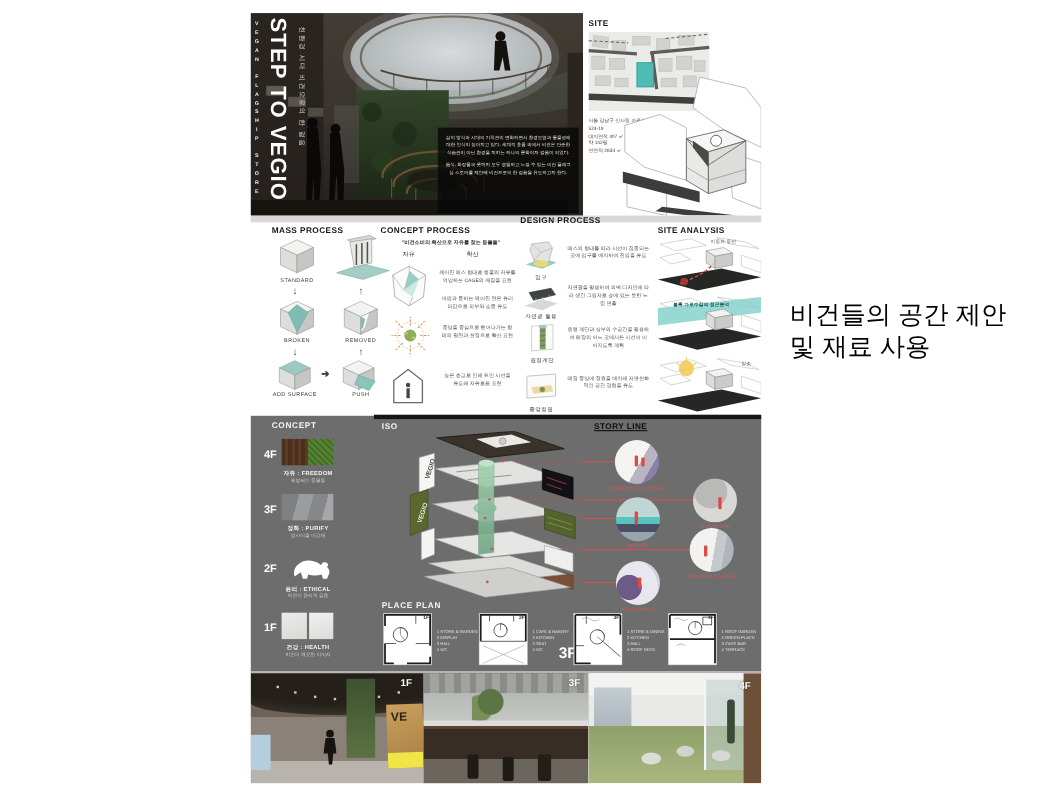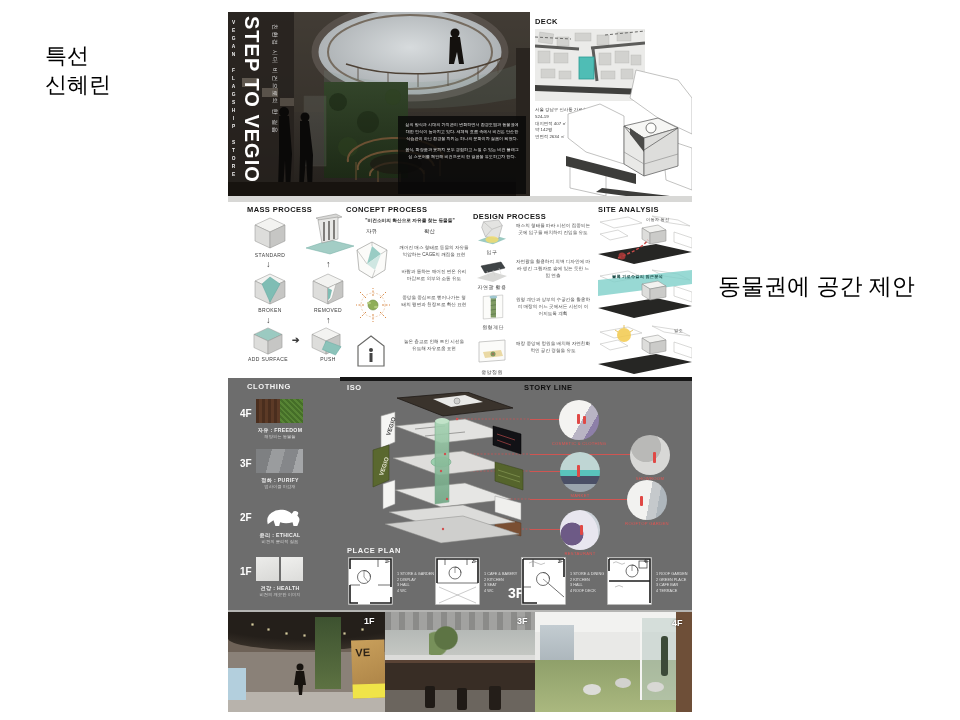--- a/index.html
+++ b/index.html
@@ -24,27 +24,24 @@
   .legend{position:absolute;width:40px;font-size:3.8px;line-height:1.5;color:#e3e3e3;}
   .rlabel{position:absolute;font-weight:bold;color:#fff;font-size:9px;text-shadow:0 0 2px rgba(0,0,0,.55);}
   .sa-cap{position:absolute;font-size:4.2px;color:#444;letter-spacing:.2px;}
   .vtxt{writing-mode:vertical-rl;}
 </style>
 </head>
 <body>
 
 <div id="canvas">
 
-  <div class="abs" style="left:45px;top:42px;font-size:22px;line-height:1.3;color:#000;">
-    <div>특선</div>
-    <div>신혜린</div>
-  </div>
 
   <div class="abs" style="left:718px;top:272px;font-size:23px;line-height:1.28;color:#000;">
-    <div>동물권에 공간 제안</div>
+    <div>비건들의 공간 제안</div>
+    <div>및 재료 사용</div>
   </div>
 
   <div class="abs" style="left:228px;top:12px;width:302px;height:184px;overflow:hidden;background:#2b2622;">
     <svg class="abs" style="left:0;top:0;" width="302" height="184" viewBox="0 0 302 184">
       <defs>
         <linearGradient id="g1" x1="0" y1="0" x2="0" y2="1">
             <stop offset="0" stop-color="#4c463f"></stop>
             <stop offset="1" stop-color="#231f1b"></stop>
           </linearGradient>
         <radialGradient id="sky" cx="0.5" cy="0.45" r="0.6">
@@ -109,21 +106,21 @@
     <div class="abs vtxt" style="left:12px;top:4px;height:180px;font-size:20px;font-weight:bold;color:#ffffff;letter-spacing:1px;">STEP TO VEGIO</div>
     <div class="abs vtxt" style="left:42px;top:12px;height:140px;font-size:6px;color:#dddddd;letter-spacing:1.5px;text-orientation:sideways;">친환경 시대 비건으로의 한 걸음</div>
 
     <div class="abs" style="left:170px;top:104px;width:128px;height:78px;background:rgba(8,8,8,0.8);padding:6px 7px;box-sizing:border-box;">
       <div style="font-size:4.1px;line-height:1.65;color:#e8e8e8;text-align:center;">삶의 방식과 시대의 가치관이 변화하면서 환경오염과 동물권에 대한 인식이 높아지고 있다. 세계적 흐름 속에서 비건은 단순한 식습관이 아닌 환경을 지키는 하나의 문화이자 걸음이 되었다.</div>
       <div style="font-size:4.1px;line-height:1.65;color:#e8e8e8;text-align:center;margin-top:5px;">음식, 화장품과 옷까지 모두 경험하고 느낄 수 있는 비건 플래그십 스토어를 제안해 비건으로의 한 걸음을 유도하고자 한다.</div>
     </div>
   </div>
 
   <div class="abs" style="left:530px;top:12px;width:162px;height:184px;background:#fff;">
-    <div class="abs hd" style="left:5px;top:5px;">DECK</div>
+    <div class="abs hd" style="left:5px;top:5px;">SITE</div>
     <svg class="abs" style="left:5px;top:17px;" width="110" height="72" viewBox="0 0 110 72">
       <rect width="110" height="72" fill="#ebebe9"></rect>
       <g fill="#d2d2cf" stroke="#b5b5b2" stroke-width="0.4">
         <rect x="4" y="4" width="14" height="10" transform="rotate(8 11 9)"></rect>
           <rect x="22" y="8" width="12" height="9"></rect>
           <rect x="40" y="4" width="16" height="8"></rect>
           <rect x="62" y="6" width="12" height="10"></rect>
           <rect x="82" y="3" width="14" height="9"></rect>
         <rect x="3" y="22" width="12" height="12"></rect>
           <rect x="19" y="24" width="14" height="10"></rect>
@@ -275,21 +272,21 @@
   </svg>
   <div class="abs tiny" style="left:400px;top:294px;width:68px;">중앙을 중심으로 뻗어나가는 형태의 평면과 천장으로 확산 표현</div>
 
   <svg class="abs" style="left:356px;top:334px;" width="30" height="34" viewBox="0 0 30 34">
     <polygon points="15,2 28,12 28,32 2,32 2,12" fill="none" stroke="#6a6a68" stroke-width="1.2"></polygon>
     <circle cx="15" cy="16" r="2" fill="#444"></circle>
       <rect x="13.5" y="19" width="3" height="9" fill="#444"></rect>
   </svg>
   <div class="abs tiny" style="left:402px;top:338px;width:64px;">높은 층고로 인해 트인 시선을 유도해 자유로움 표현</div>
 
-  <div class="abs hd" style="left:473px;top:212px;">DESIGN PROCESS</div>
+  <div class="abs hd" style="left:473px;top:196px;">DESIGN PROCESS</div>
 
   <svg class="abs" style="left:475px;top:218px;" width="34" height="30" viewBox="0 0 34 32">
     <polygon points="2,24 18,18 32,22 18,28" fill="#9ccac2"></polygon>
     <polygon points="8,4 24,2 28,8 24,22 10,20 6,10" fill="#e3e3e1" stroke="#979795" stroke-width="0.5"></polygon>
     <path d="M8,4 L17,12 L28,8 M17,12 L10,20" stroke="#a8a8a6" stroke-width="0.5" fill="none"></path>
     <ellipse cx="17" cy="23" rx="7" ry="3.5" fill="#f2dd6e" opacity="0.85"></ellipse>
   </svg>
   <div class="abs lbl" style="left:471px;top:249px;width:42px;">입구</div>
   <div class="abs tiny" style="left:516px;top:222px;width:74px;">매스의 형태를 따라 시선이 집중되는 곳에 입구를 배치하여 진입을 유도</div>
 
@@ -376,21 +373,21 @@
       </g>
     <polygon points="44,14 60,11 68,16 52,19" fill="#f2f2f0" stroke="#8a8a88" stroke-width="0.5"></polygon>
     <polygon points="44,14 52,19 52,30 44,25" fill="#dddddb" stroke="#8a8a88" stroke-width="0.5"></polygon>
     <polygon points="68,16 52,19 52,30 68,27" fill="#cbcbc9" stroke="#8a8a88" stroke-width="0.5"></polygon>
   </svg>
   <div class="sa-cap" style="left:674px;top:328px;">일조</div>
 
   <div class="abs" style="left:228px;top:378px;width:464px;height:234px;background:#6d6d6d;"></div>
   <div class="abs" style="left:340px;top:377px;width:352px;height:4px;background:#161616;"></div>
 
-  <div class="abs hd-w" style="left:247px;top:382px;">CLOTHING</div>
+  <div class="abs hd-w" style="left:247px;top:382px;">CONCEPT</div>
 
   <div class="abs mat-num" style="left:240px;top:408px;">4F</div>
   <div class="abs" style="left:256px;top:399px;width:47px;height:24px;display:flex;">
     <div style="width:50%;height:100%;background:repeating-linear-gradient(90deg,#4a2e1e 0 3px,#5c3a26 3px 6px);"></div>
     <div style="width:50%;height:100%;background:repeating-linear-gradient(45deg,#456e28 0 2px,#578434 2px 4px);"></div>
   </div>
   <div class="abs mat-title" style="left:242px;top:427px;">자유 : FREEDOM</div>
   <div class="abs mat-sub" style="left:242px;top:434px;">해방되는 동물들</div>
 
   <div class="abs mat-num" style="left:240px;top:458px;">3F</div>
@@ -469,21 +466,21 @@
         <circle cx="98" cy="137" r="1.2"></circle>
       </g>
   </svg>
 
   <div class="red-line" style="left:530px;top:419px;width:29px;"></div>
   <div class="red-line" style="left:530px;top:454px;width:100px;"></div>
   <div class="red-line" style="left:530px;top:471px;width:30px;"></div>
   <div class="red-line" style="left:530px;top:499px;width:97px;"></div>
   <div class="red-line" style="left:530px;top:529px;width:30px;"></div>
 
-  <div class="abs hd" style="left:524px;top:383px;color:#0f0f0f;">STORY LINE</div>
+  <div class="abs hd" style="left:540px;top:383px;color:#0f0f0f;text-decoration:underline;">STORY LINE</div>
 
   <div class="circle" style="left:559px;top:400px;background:linear-gradient(120deg,#f4f3f1 55%,#b9b4c4 55% 75%,#8d7fa8 75%);">
     <div class="figmark" style="left:18px;top:14px;"></div>
       <div class="figmark" style="left:24px;top:16px;height:8px;"></div>
   </div>
   <div class="cap-red" style="left:547px;top:441px;">COSMETIC &amp; CLOTHING</div>
 
   <div class="circle" style="left:560px;top:452px;background:linear-gradient(180deg,#bfd6d4 45%,#59c3bd 45% 60%,#4a4f66 60% 80%,#9aa4ad 80%);">
     <div class="figmark" style="left:17px;top:13px;height:12px;"></div>
   </div>

